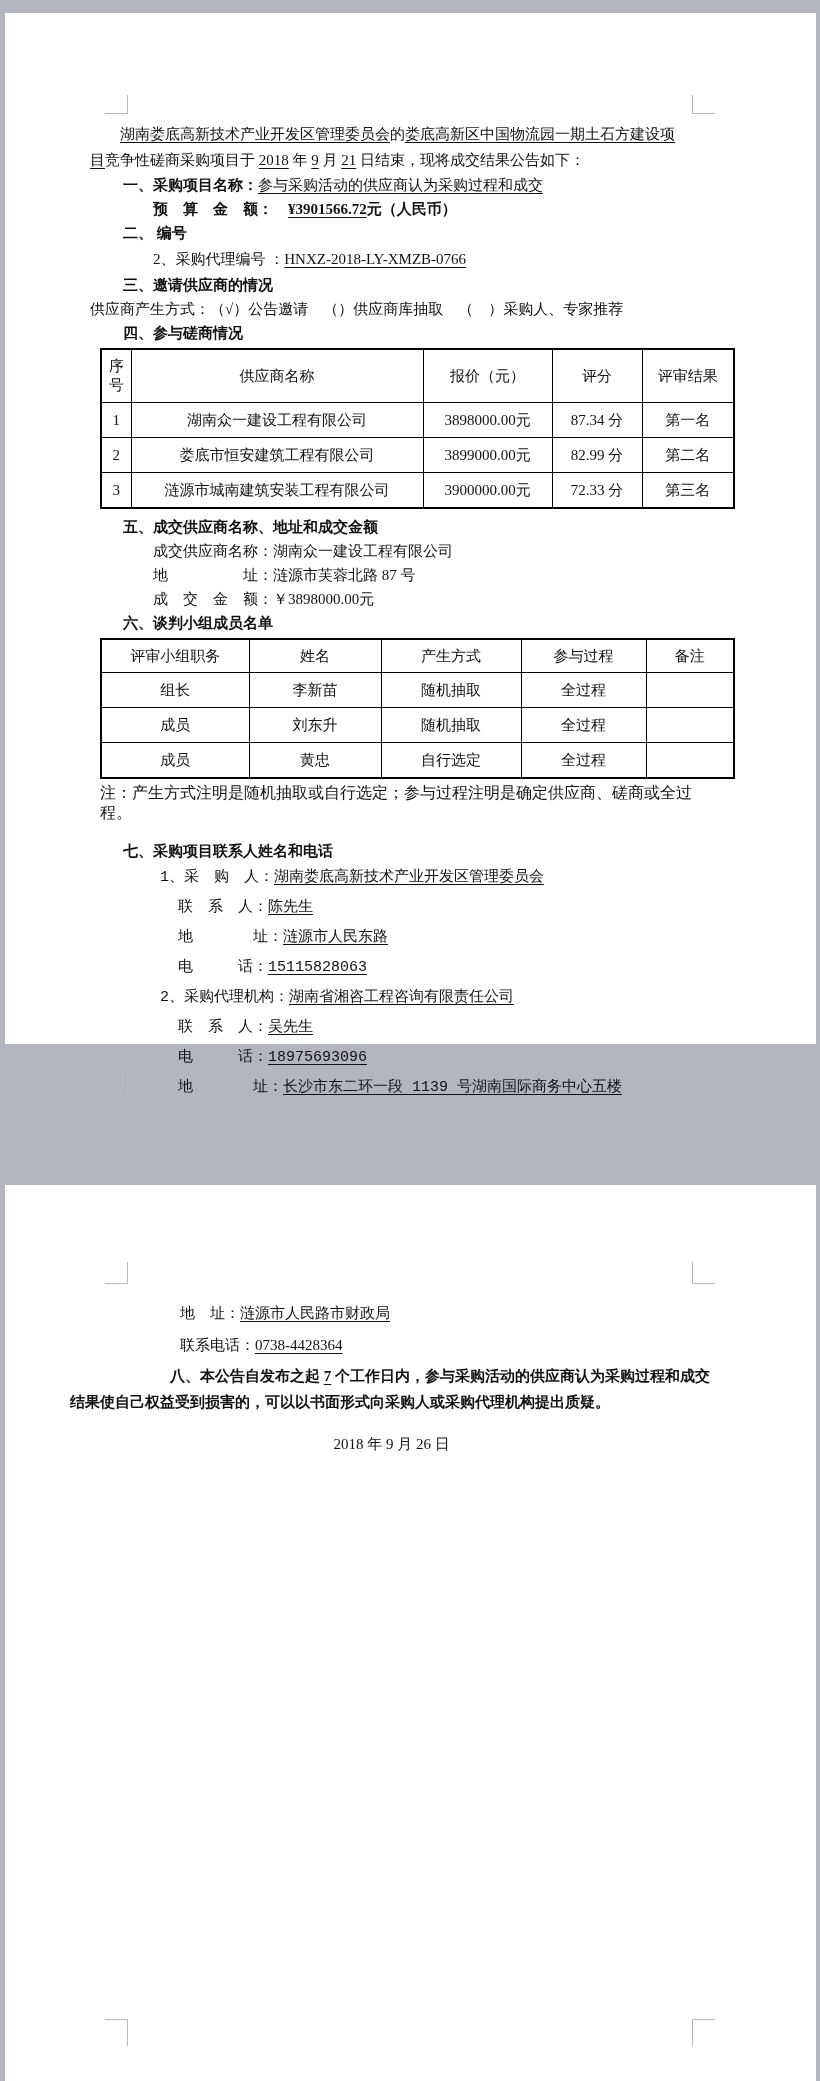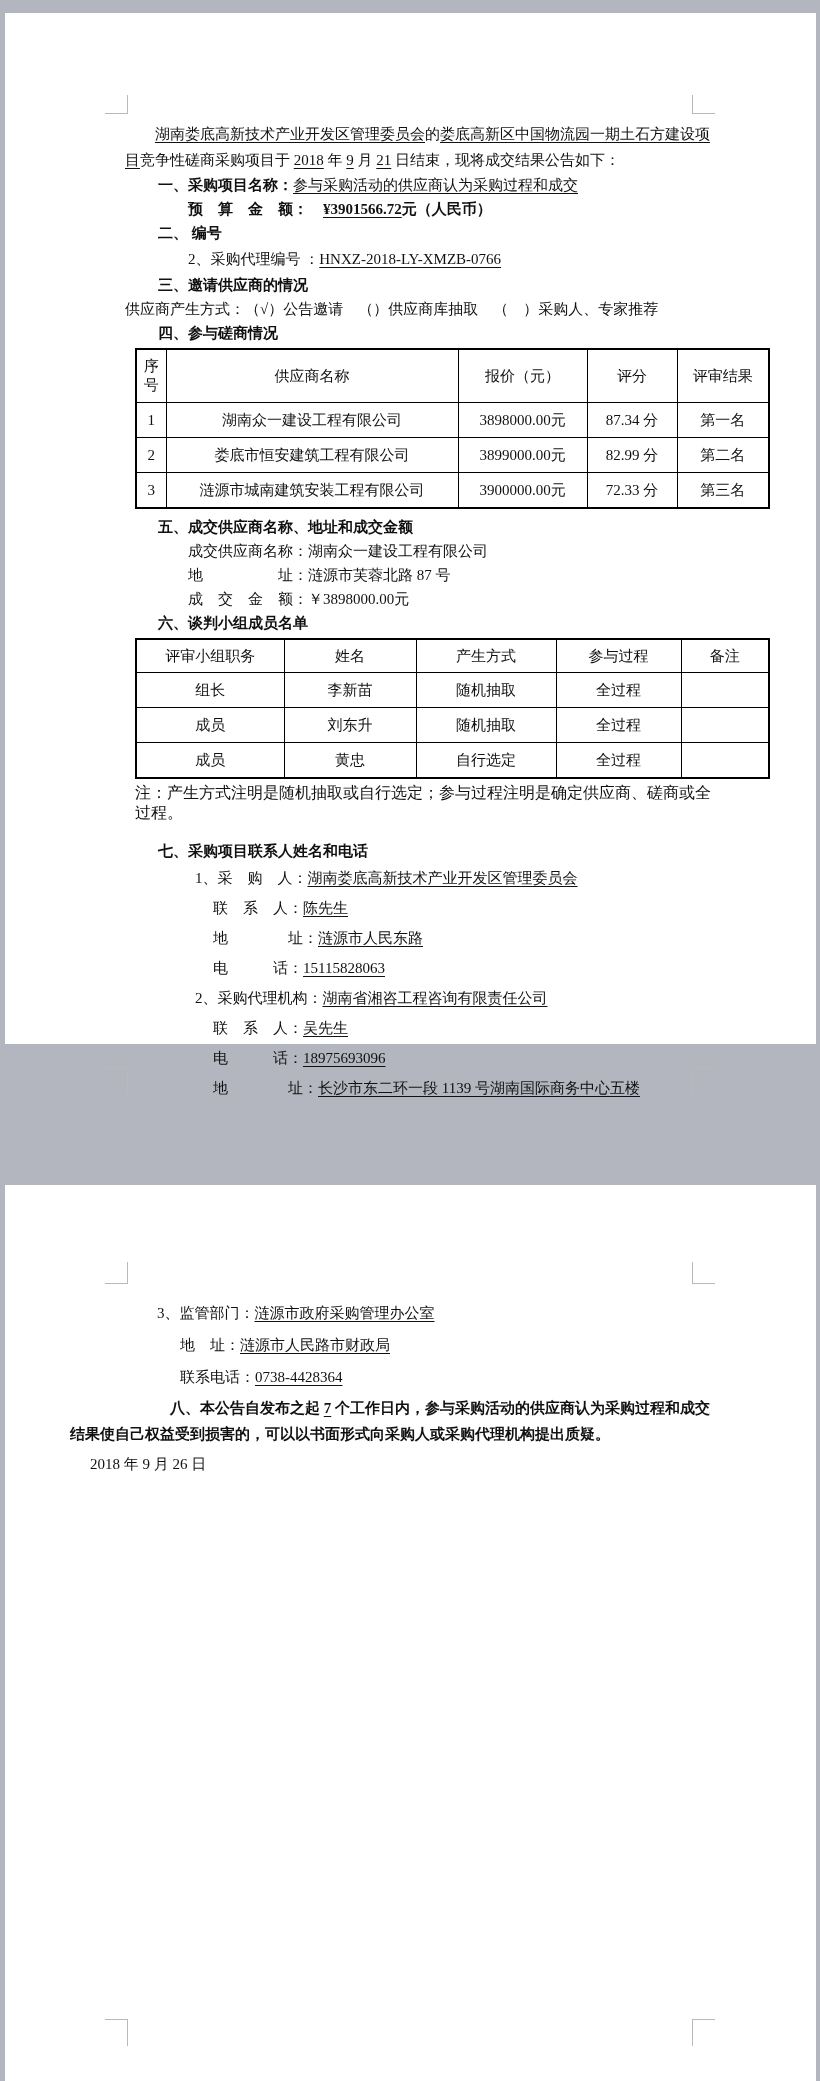--- a/index.html
+++ b/index.html
@@ -1,45 +1,45 @@
 <!DOCTYPE html>
 <html><head>
 <meta charset="utf-8">
 <style>
   html,body{margin:0;padding:0;background:#b3b6bf;}
   #screen{position:relative;width:820px;height:2081px;background:#b3b6bf;overflow:hidden;
     font-family:"Liberation Serif","DejaVu Serif",serif;color:#111;font-size:15px;}
   .pg{position:absolute;left:5px;width:811px;background:#ffffff;box-sizing:border-box;}
-  #page1{top:13px;height:1031px;padding:108px 98px 0 120px;}
+  #page1{top:13px;height:1031px;padding:108px 98px 0 85px;}
   #page2{top:1185px;height:896px;padding:112px 98px 0 85px;}
   .mk{position:absolute;border:0 solid #b9b9b9;width:22px;}
   .mk.tl{border-right-width:1px;border-bottom-width:1px;}
   .mk.tr{border-left-width:1px;border-bottom-width:1px;}
   .mk.bl{border-right-width:1px;border-top-width:1px;}
   .mk.br{border-left-width:1px;border-top-width:1px;}
   .line{line-height:24px;}
   .b{font-weight:bold;}
   .u{text-decoration:underline;text-underline-offset:3px;}
   .ind1{padding-left:33px;}
   .ind2{padding-left:63px;}
   .num{line-height:28px;}
   .intro{margin:0;line-height:26px;text-indent:30px;text-align:justify;}
   table{border-collapse:collapse;border:2px solid #000;margin:3px 0 0 10px;width:633px;
     table-layout:fixed;text-align:center;}
   td{border:1px solid #000;padding:0 1px;font-size:15px;word-break:break-all;height:34px;}
   .t1 .thead td{height:52px;}
   .t2 .thead td{height:32px;}
   .note{font-size:16px;line-height:20px;padding-left:10px;margin-top:4px;}
   .s7{margin-top:16px;}
-  .contact{line-height:30px;padding-left:70px;}
+  .contact{line-height:30px;padding-left:70px;font-family:Liberation Mono, monospace;}
   .csub{padding-left:88px;}
   .p2line{line-height:32px;padding-left:67px;}
   .p2sub{padding-left:90px;}
   .p8{font-weight:bold;margin:2px -45px 0 -20px;text-indent:100px;line-height:26px;text-align:justify;}
-  .date{text-align:left;margin:4px 25px 0 0;line-height:26px;}
+  .date{text-align:center;margin:16px 25px 0 0;line-height:26px;}
 </style>
 </head>
 <body>
 
 <div id="screen">
 
   <div class="pg" id="page1">
 
     <p class="intro"><span class="u">湖南娄底高新技术产业开发区管理委员会</span><span>的</span><span class="u">娄底高新区中国物流园一期土石方建设项</span><br><span class="u">目</span><span>竞争性磋商采购项目于 </span><span class="u">2018</span><span> 年 </span><span class="u">9</span><span> 月 </span><span class="u">21</span><span> 日结束，现将成交结果公告如下：</span></p>
 
@@ -158,21 +158,20 @@
     <div class="contact csub"><span>电　　　话：</span><span class="u">15115828063</span></div>
     <div class="contact"><span>2、采购代理机构：</span><span class="u">湖南省湘咨工程咨询有限责任公司</span></div>
     <div class="contact csub"><span>联　系　人：</span><span class="u">吴先生</span></div>
     <div class="contact csub"><span>电　　　话：</span><span class="u">18975693096</span></div>
     <div class="contact csub"><span>地　　　　址：</span><span class="u">长沙市东二环一段 1139 号湖南国际商务中心五楼</span></div>
 
   </div>
 
   <div class="pg" id="page2">
 
-    <div class="p2line"><span>3、监管部门：</span><span class="u">涟源市政府采购管理办公室</span></div>
     <div class="p2line p2sub"><span>地　址：</span><span class="u">涟源市人民路市财政局</span></div>
     <div class="p2line p2sub"><span>联系电话：</span><span class="u">0738-4428364</span></div>
 
     <p class="p8"><span>八、本公告自发布之起 </span><span class="u">7</span><span> 个工作日内，参与采购活动的供应商认为采购过程和成交</span><br><span>结果使自己权益受到损害的，可以以书面形式向采购人或采购代理机构提出质疑。</span></p>
 
     <div class="date">2018 年 9 月 26 日</div>
 
   </div>
 
   <div class="mk tl" style="left:105px;top:95px;height:18px;"></div>

